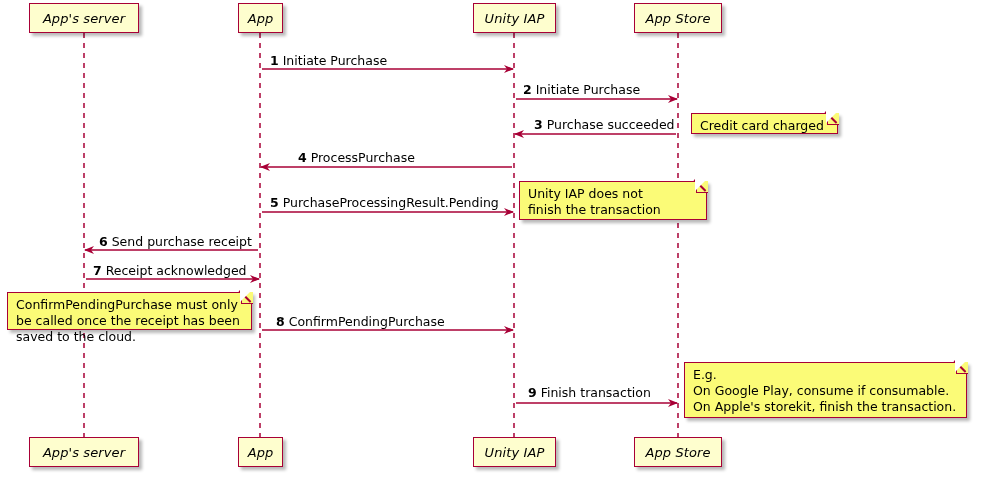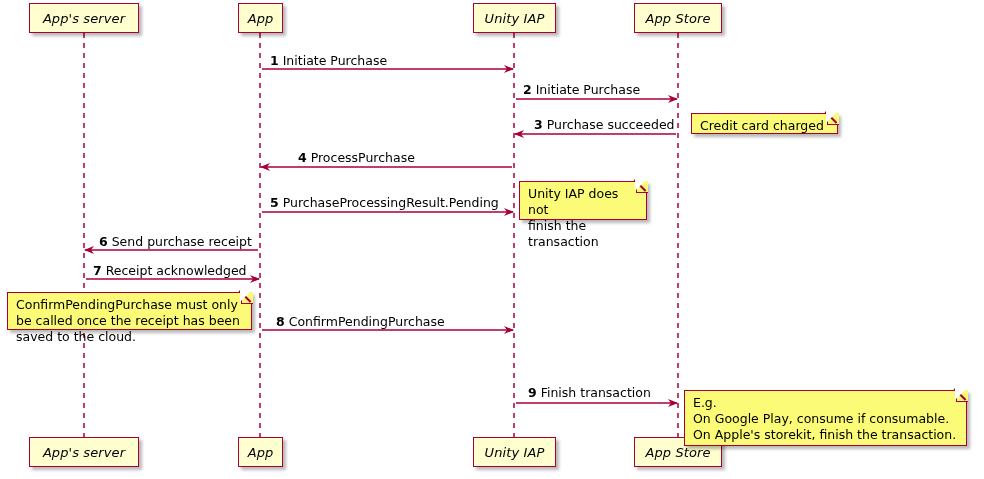--- a/index.html
+++ b/index.html
@@ -167,23 +167,23 @@
       <div class="msg-label" style="left: 298px; top: 151px;"><span class="seq">4</span><span> ProcessPurchase</span></div>
       <div class="msg-label" style="left: 270px; top: 196px;"><span class="seq">5</span><span> PurchaseProcessingResult.Pending</span></div>
       <div class="msg-label" style="left: 99px; top: 235px;"><span class="seq">6</span><span> Send purchase receipt</span></div>
       <div class="msg-label" style="left: 93px; top: 264px;"><span class="seq">7</span><span> Receipt acknowledged</span></div>
       <div class="msg-label" style="left: 276px; top: 315px;"><span class="seq">8</span><span> ConfirmPendingPurchase</span></div>
       <div class="msg-label" style="left: 528px; top: 386px;"><span class="seq">9</span><span> Finish transaction</span></div>
     </div>
 
   <div id="notes">
       <div class="note" style="left: 683px; top: 113px; width: 147px; height: 21px; margin-left: 8px;"><span>Credit card charged</span><span class="dogear"></span></div>
-      <div class="note" style="left: 519px; top: 181px; width: 128px; height: 39px;"><span>Unity IAP does not
+      <div class="note" style="left: 519px; top: 181px; width: 188px; height: 39px;"><span>Unity IAP does not
 finish the transaction</span><span class="dogear"></span></div>
       <div class="note" style="left: 7px; top: 292px; width: 245px; height: 38px;"><span>ConfirmPendingPurchase must only
 be called once the receipt has been
 saved to the cloud.</span><span class="dogear"></span></div>
-      <div class="note" style="left: 684px; top: 362px; width: 283px; height: 56px; margin-top: 28px;"><span>E.g.
+      <div class="note" style="left: 684px; top: 362px; width: 283px; height: 56px;"><span>E.g.
 On Google Play, consume if consumable.
 On Apple's storekit, finish the transaction.</span><span class="dogear"></span></div>
     </div>
 
 </div>
 
 </body></html>

